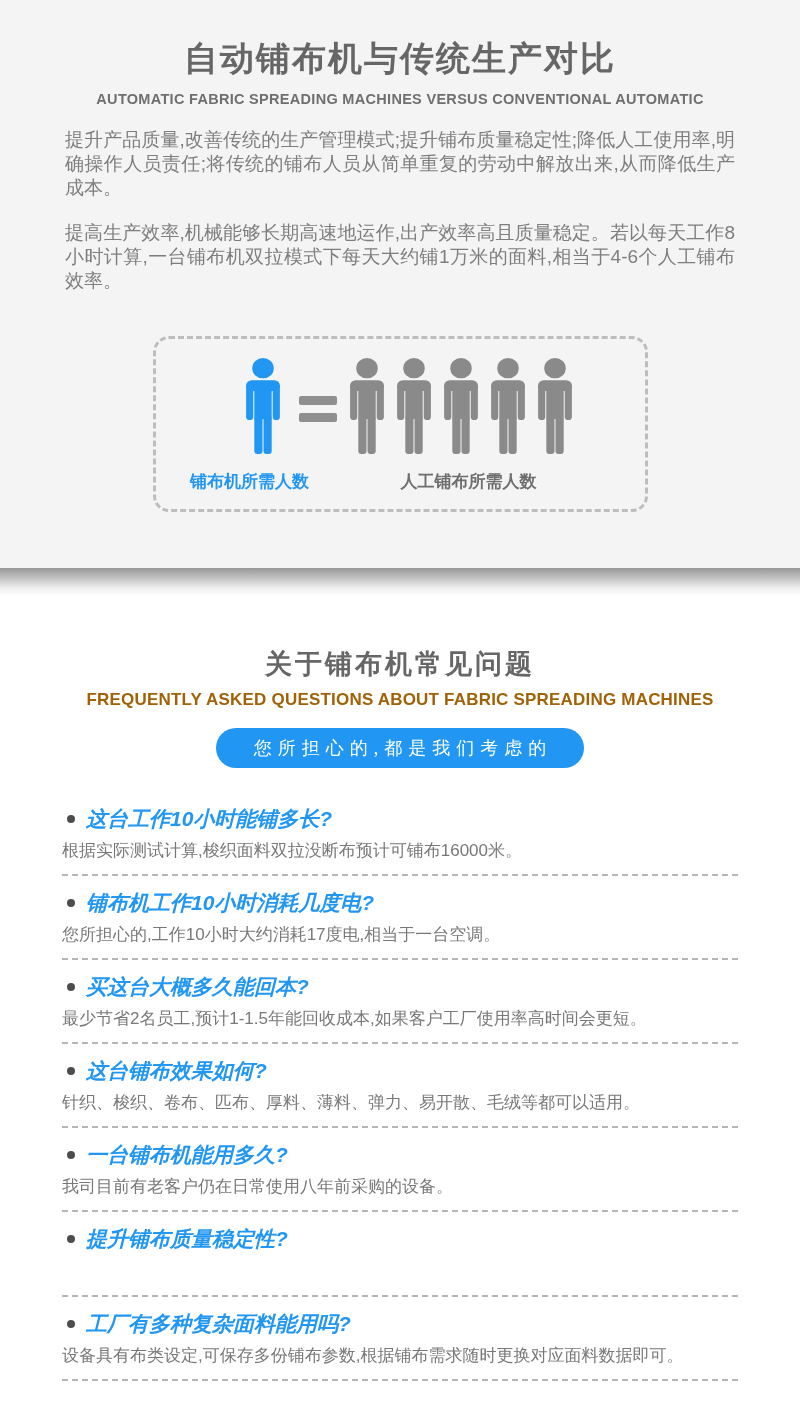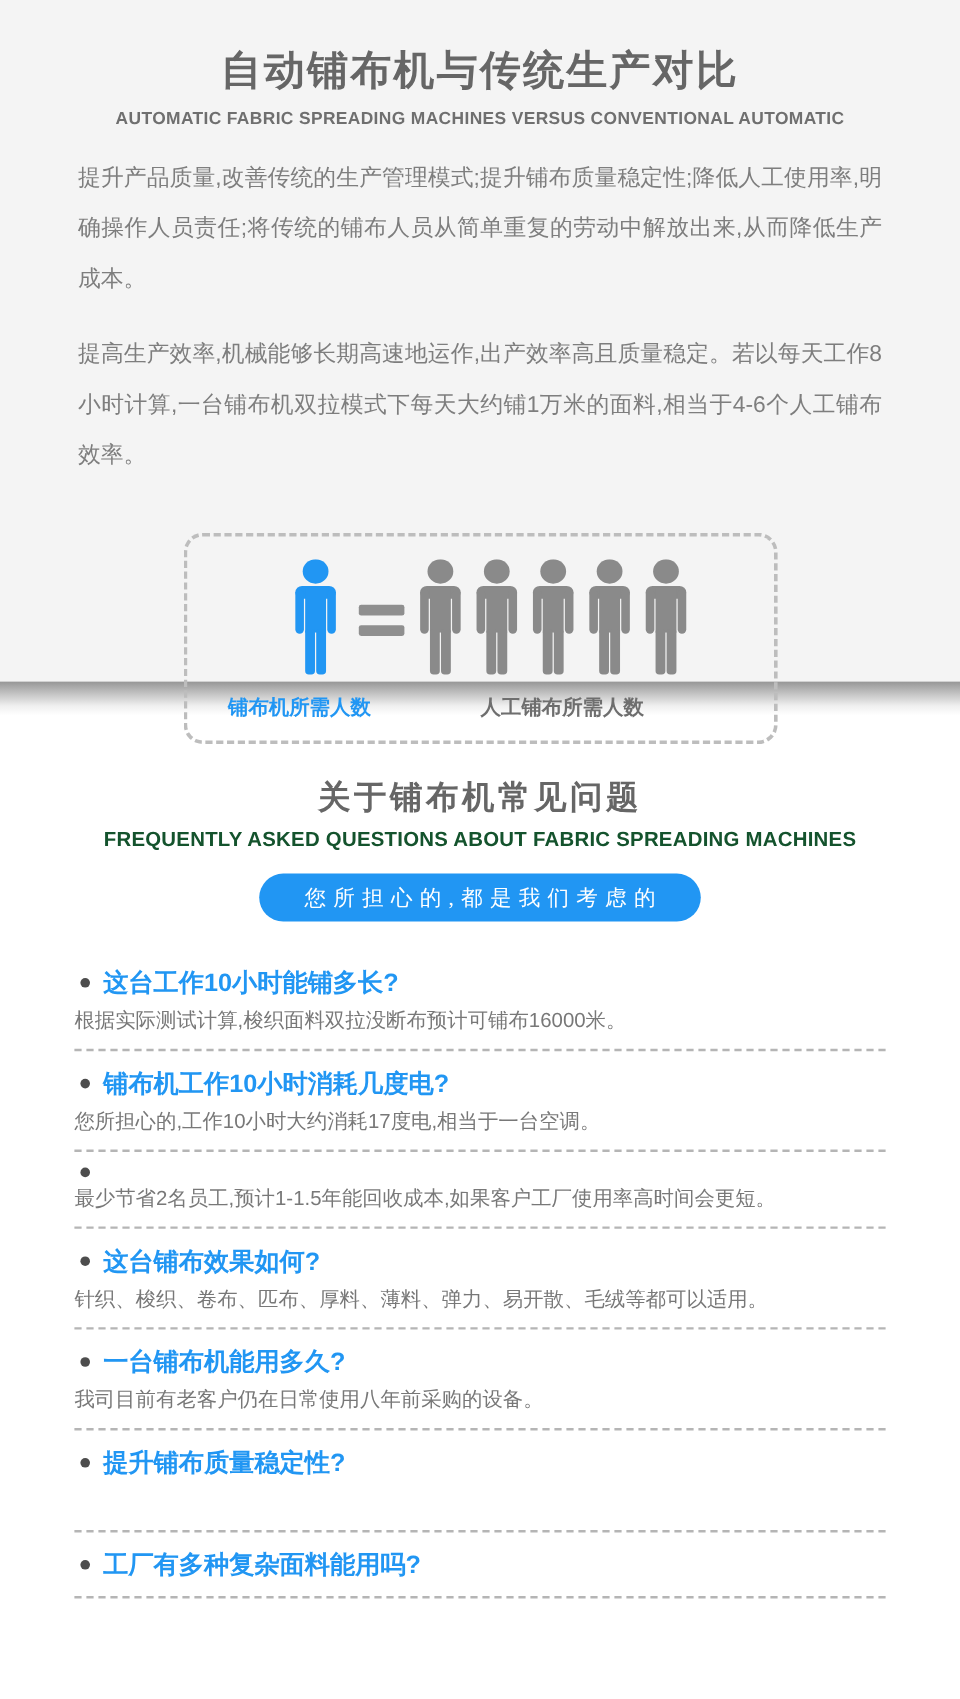--- a/index.html
+++ b/index.html
@@ -29,21 +29,21 @@
     margin-top:9px;
     text-align:center;
     font-size:14.5px;
     font-weight:bold;
     color:#6f6f6f;
     letter-spacing:0.3px;
   }
   .compare-para{
     margin:21px 0 0 0;
     font-size:19px;
-    line-height:42px;
+    line-height:24px;
     color:#7e7e7e;
     text-align:justify;
   }
   .diagram{
     margin:43px auto 0 auto;
     width:495px;
     height:176px;
     box-sizing:border-box;
     border:3px dashed #bdbdbd;
     border-radius:16px;
@@ -95,21 +95,21 @@
     font-size:27px;
     font-weight:bold;
     color:#666666;
     letter-spacing:3px;
   }
   .faq-subtitle{
     margin-top:8px;
     text-align:center;
     font-size:17px;
     font-weight:bold;
-    color:#14532d;
+    color:#a16207;
     letter-spacing:0.2px;
   }
   .faq-banner{
     margin:18px auto 0 auto;
     width:-moz-fit-content;
     width:fit-content;
     background:#2196f3;
     color:#ffffff;
     font-size:18px;
     letter-spacing:6px;
@@ -128,20 +128,21 @@
     width:8px;height:8px;border-radius:50%;
     background:#4d4d4d;
     margin:0 11px 0 5px;
     flex:0 0 auto;
   }
   .faq-q{
     margin:0;
     font-size:21px;
     font-weight:bold;
     color:#2196f3;
+    font-style:italic;
   }
   .faq-a{
     margin:6px 0 0 0;
     font-size:17px;
     color:#787878;
   }
 </style>
 </head>
 <body>
 
@@ -247,20 +248,21 @@
     <div class="faq-q-row">
       <span class="bullet-icon"></span>
       <h3 class="faq-q">铺布机工作10小时消耗几度电?</h3>
     </div>
     <p class="faq-a">您所担心的,工作10小时大约消耗17度电,相当于一台空调。</p>
   </div>
 
   <div class="faq-item">
     <div class="faq-q-row">
       <span class="bullet-icon"></span>
+      <h3 class="faq-q">买这台大概多久能回本?</h3>
     </div>
     <p class="faq-a">最少节省2名员工,预计1-1.5年能回收成本,如果客户工厂使用率高时间会更短。</p>
   </div>
 
   <div class="faq-item">
     <div class="faq-q-row">
       <span class="bullet-icon"></span>
       <h3 class="faq-q">这台铺布效果如何?</h3>
     </div>
     <p class="faq-a">针织、梭织、卷布、匹布、厚料、薄料、弹力、易开散、毛绒等都可以适用。</p>
@@ -280,18 +282,19 @@
       <h3 class="faq-q">提升铺布质量稳定性?</h3>
     </div>
 
   </div>
 
   <div class="faq-item">
     <div class="faq-q-row">
       <span class="bullet-icon"></span>
       <h3 class="faq-q">工厂有多种复杂面料能用吗?</h3>
     </div>
+    <p class="faq-a">设备具有布类设定,可保存多份铺布参数,根据铺布需求随时更换对应面料数据即可。</p>
   </div>
 </div>
 
   </section>
 
 </div>
 
 </body></html>

